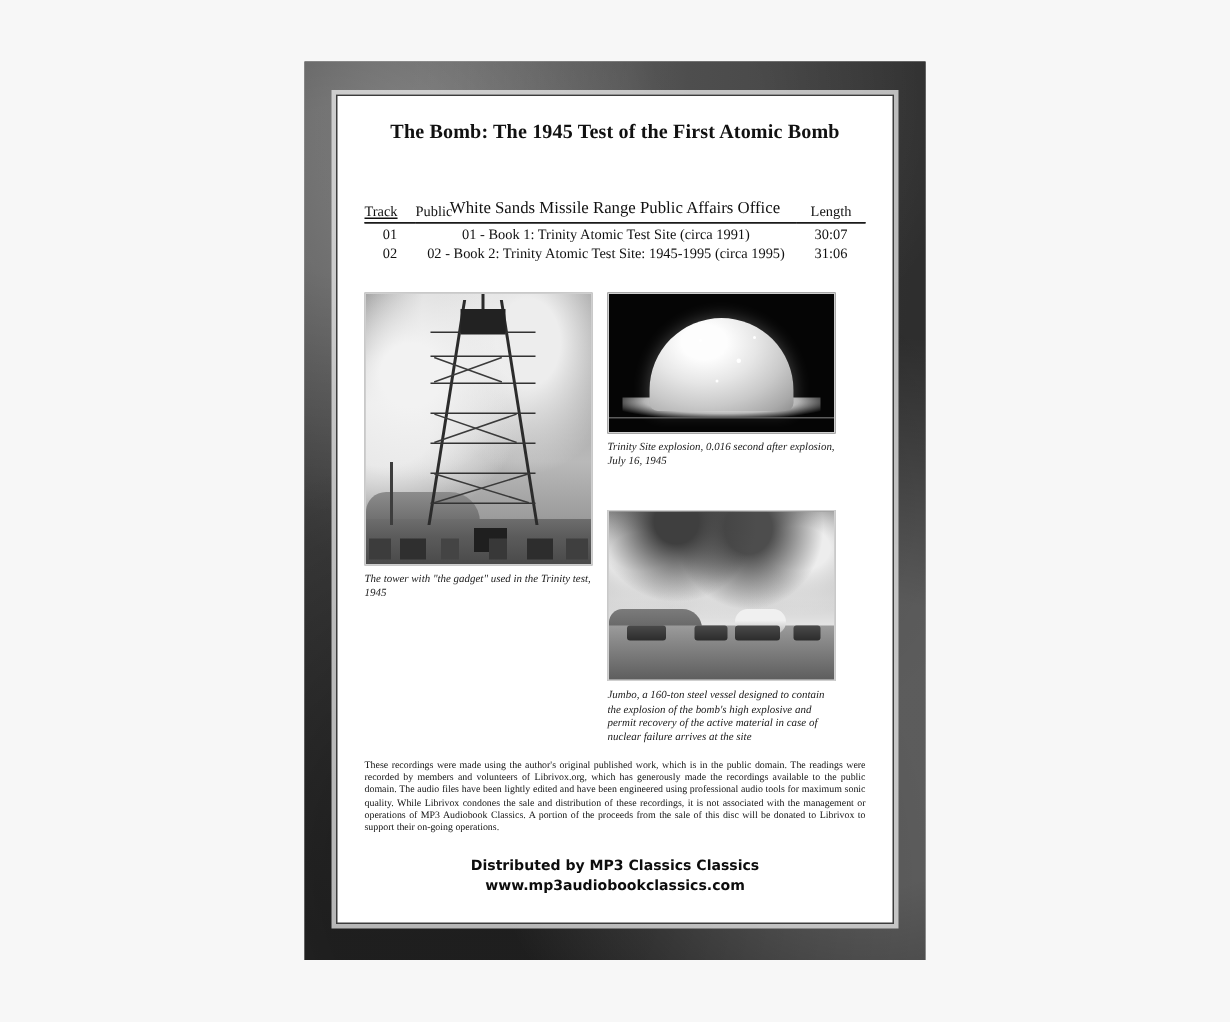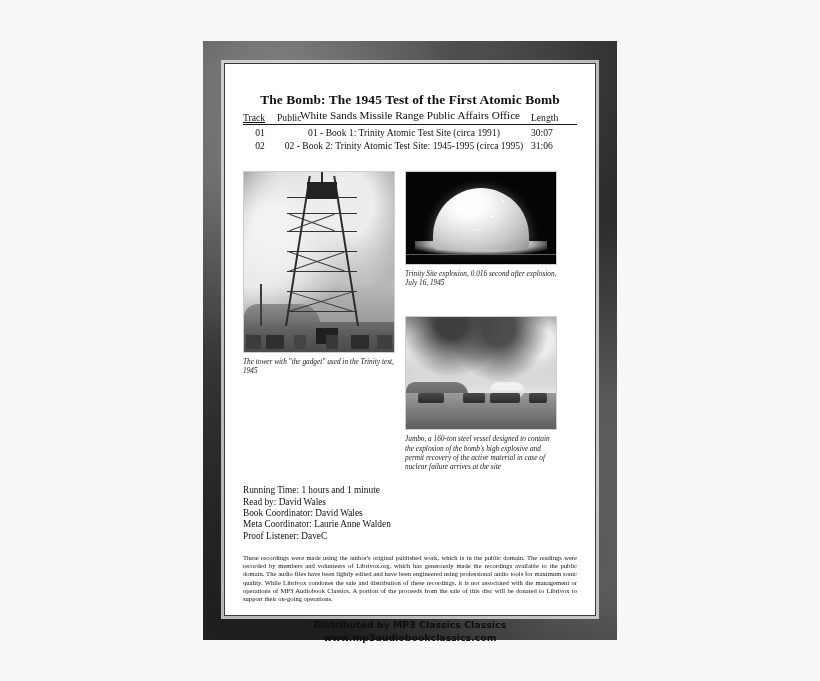--- a/index.html
+++ b/index.html
@@ -52,26 +52,27 @@
     padding: 16px 18px 10px 18px;
     color: #111;
   }
 
   
   #title {
     text-align: center;
     font-size: 13.4px;
     font-weight: bold;
     letter-spacing: .1px;
-    margin: 12px 0 0 0;
+    margin: 0 0 0 0;
   }
   .subtitle {
     text-align: center;
     font-size: 11.2px;
     line-height: 15px;
+    margin-top: 36px;
   }
   #subtitle-1 { margin-top: 11px; }
 
   
   #contents-heading {
     text-align: center;
     font-size: 12.6px;
     font-weight: bold;
     margin: 13px 0 0 0;
   }
@@ -82,21 +83,21 @@
     margin-top: -11px;
   }
   #contents-table th {
     font-weight: normal;
     text-align: left;
     border-bottom: 1px solid #1a1a1a;
     padding: 0 0 1px 0;
     vertical-align: bottom;
   }
   #contents-table th.col-length,
-  #contents-table td.col-length { text-align: left; }
+  #contents-table td.col-length { text-align: center; }
   #contents-table th.col-track { width: 34px; text-decoration: underline; }
   #contents-table th.col-length { width: 46px; }
   #contents-table td {
     padding: 2px 0 0 0;
     white-space: nowrap;
     text-align: center;
   }
 
   
   #media {
@@ -347,27 +348,20 @@
           <div id="jumbo-vessel"></div>
           <div class="jumbo-truck" style="left:8%;  width:26px"></div>
           <div class="jumbo-truck" style="left:38%; width:22px"></div>
           <div class="jumbo-truck" style="left:56%; width:30px"></div>
           <div class="jumbo-truck" style="left:82%; width:18px"></div>
         </div>
         <div class="caption">Jumbo, a 160-ton steel vessel designed to contain the explosion of the bomb's high explosive and permit recovery of the active material in case of nuclear failure arrives at the site</div>
       </div>
     </div>
 
-    <div id="credits">
-      <div>Running Time: 1 hours and 1 minute</div>
-      <div>Read by: David Wales</div>
-      <div>Book Coordinator: David Wales</div>
-      <div>Meta Coordinator: Laurie Anne Walden</div>
-      <div>Proof Listener: DaveC</div>
-    </div>
 
     <div id="legal">These recordings were made using the author's original published work, which is in the public domain. The readings were recorded by members and volunteers of Librivox.org, which has generously made the recordings available to the public domain. The audio files have been lightly edited and have been engineered using professional audio tools for maximum sonic quality. While Librivox condones the sale and distribution of these recordings, it is not associated with the management or operations of MP3 Audiobook Classics.   A portion of the proceeds from the sale of this disc will be donated to Librivox to support their on-going operations.</div>
 
     <div id="footer">
       <div>Distributed by MP3 Classics Classics</div>
       <div>www.mp3audiobookclassics.com</div>
     </div>
 
   </div>
 </div>

